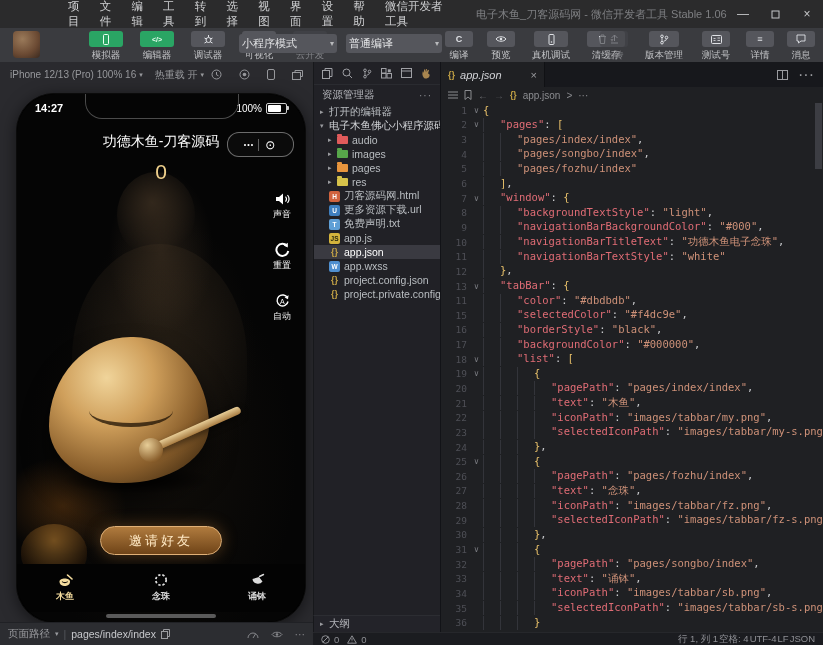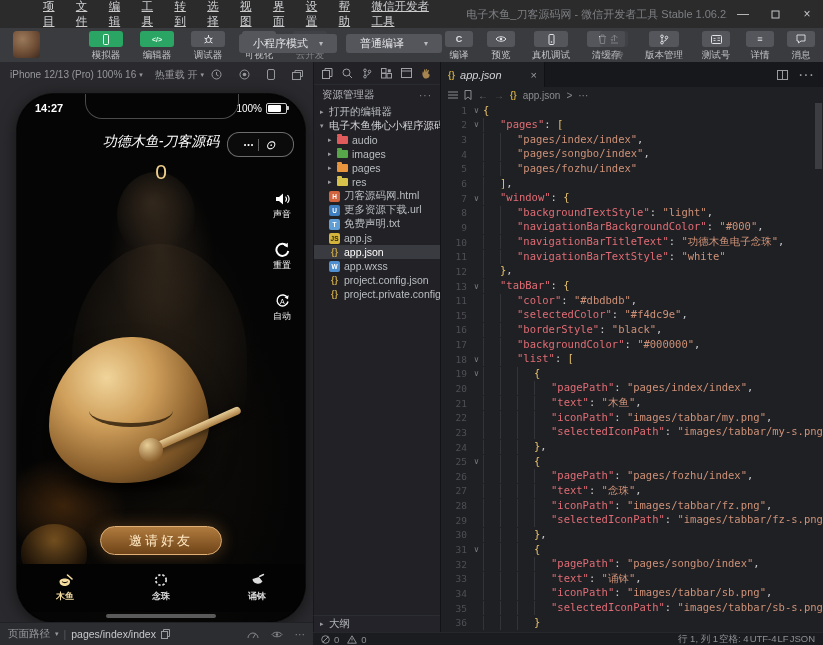--- a/index.html
+++ b/index.html
@@ -5,39 +5,39 @@
   html,body{margin:0;padding:0;background:#111;}
   .app{position:relative;width:823px;height:645px;background:#1f2023;overflow:hidden;
        font-family:"Liberation Sans",sans-serif;color:#ccc;-webkit-font-smoothing:antialiased;}
   .artifact{position:absolute;top:0;background:#000;}
   .a1{left:228px;width:155px;height:8px;}
   .a2{left:575px;width:130px;height:10px;}
 
   
   .titlebar{position:absolute;left:0;top:0;width:823px;height:28px;background:#2b2b2c;
             display:flex;align-items:center;}
-  .menus{display:flex;margin-left:36px;text-decoration:underline;}
+  .menus{display:flex;margin-left:61px;}
   .menus span{font-size:11.5px;color:#cfd0d2;padding:0 7px;cursor:default;}
   .wtitle{font-size:11px;color:#7e7f82;margin-left:22px;white-space:nowrap;overflow:hidden;max-width:330px;}
   .wcontrols{margin-left:auto;display:flex;height:28px;}
   .wbtn{width:32px;height:28px;display:flex;align-items:center;justify-content:center;color:#c6c7c9;font-size:12px;}
 
   
   .toolbar{position:absolute;left:0;top:28px;width:823px;height:34px;background:#3a3b3f;border-bottom:1px solid #2a2b2e;}
   .avatar{position:absolute;left:13px;top:3px;width:27px;height:27px;border-radius:4px;
           background:radial-gradient(circle at 35% 30%,#9a7a5a,#6b4a33 60%,#3a2a20);}
   .tgroup{position:absolute;left:84px;top:3px;display:flex;gap:7px;}
   .tbtn{width:44px;display:flex;flex-direction:column;align-items:center;}
   .tbtn .box{width:34px;height:16px;border-radius:3px;display:flex;align-items:center;justify-content:center;background:#55565c;}
   .tbtn .box.green{background:#2aa564;}
   .tbtn .box.dim{background:#45464b;opacity:.6;}
   .tbtn .lbl{font-size:9.5px;color:#c2c3c6;margin-top:2px;white-space:nowrap;}
   .tbtn .lbl.dim{color:#808186;}
   .ddl{position:absolute;top:6px;height:19px;background:#55565c;border-radius:3px;display:flex;
-       align-items:center;font-size:11px;color:#e2e3e5;padding:0 14px;box-sizing:border-box;}
+       align-items:center;font-size:11px;color:#e2e3e5;padding:0 3px;box-sizing:border-box;}
   .ddl .caret{margin-left:auto;font-size:8px;color:#b8b9bc;padding-left:8px;}
   .ddl.mode{left:239px;width:98px;}
   .ddl.compile{left:346px;width:96px;}
   .agroup{position:absolute;left:441px;top:3px;display:flex;gap:6px;}
   .rgroup{position:absolute;right:6px;top:3px;display:flex;gap:9px;}
   svg{display:block;}
 
   
   .simpanel{position:absolute;left:0;top:62px;width:313px;height:560px;background:#2a2a2e;}
   .simheader{height:25px;display:flex;align-items:center;font-size:10px;color:#97989c;padding:0 10px;}
@@ -57,21 +57,21 @@
   .statue-body{position:absolute;left:55px;top:150px;width:175px;height:230px;border-radius:50% 50% 40% 40%;
       background:radial-gradient(circle at 50% 25%, rgba(100,78,52,.22), transparent 75%);}
   .pstatus{position:absolute;left:0;top:8px;width:100%;display:flex;align-items:center;padding:0 18px;box-sizing:border-box;}
   .ptime{font-size:11px;color:#fff;font-weight:bold;}
   .pbat{margin-left:auto;display:flex;align-items:center;gap:4px;font-size:10px;color:#fff;}
   .batshape{width:19px;height:9px;border:1px solid #cfcfcf;border-radius:2px;position:relative;}
   .batshape::before{content:"";position:absolute;left:1px;top:1px;bottom:1px;width:13px;background:#fff;border-radius:1px;}
   .batshape::after{content:"";position:absolute;right:-3px;top:2px;width:2px;height:4px;background:#cfcfcf;border-radius:0 1px 1px 0;}
   .notch{position:absolute;left:calc(50% - 76px);top:-1px;width:152px;height:25px;border:1px solid #4b4b4b;
          border-top:none;border-radius:0 0 17px 17px;}
-  .pnav{position:absolute;left:0;top:34px;width:100%;height:30px;font-style:italic;}
+  .pnav{position:absolute;left:0;top:34px;width:100%;height:30px;}
   .pnavtitle{position:absolute;left:0;right:0;text-align:center;top:5px;font-size:14px;color:#fff;}
   .capsule{position:absolute;right:11px;top:4px;width:65px;height:23px;border:1px solid rgba(255,255,255,.4);
            border-radius:12px;background:rgba(20,20,20,.45);display:flex;align-items:center;justify-content:center;gap:0;}
   .capsule .dots{font-size:7px;color:#fff;letter-spacing:1px;padding:0 4px;}
   .capsule .cdiv{width:1px;height:12px;background:rgba(255,255,255,.35);}
   .capsule .tgt{font-size:12px;color:#fff;padding:0 6px;line-height:1;}
   .counter{position:absolute;left:0;right:0;top:66px;text-align:center;font-size:21px;color:#f0d18c;}
   .pactions{position:absolute;right:14px;top:98px;display:flex;flex-direction:column;gap:21px;align-items:center;}
   .paction{display:flex;flex-direction:column;align-items:center;gap:2px;}
   .paction .plbl{font-size:9px;color:#f0f0f0;}

